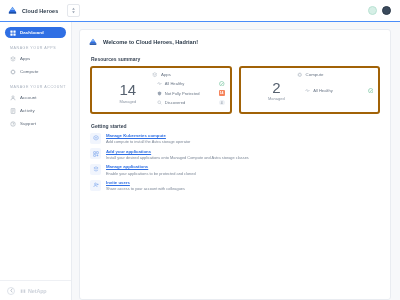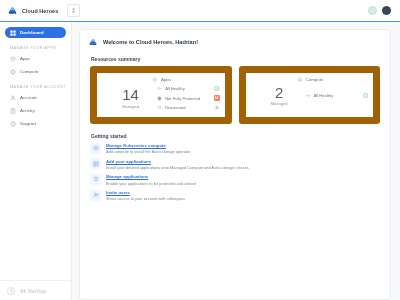--- a/index.html
+++ b/index.html
@@ -120,21 +120,21 @@
   .section-heading {
     font-size: 5px; font-weight: bold; color: #3a4656;
     margin: 9px 0 4px 3px;
   }
 
   
   .res-row { display: flex; gap: 7px; padding: 0 2px; }
   .res-card {
     flex: 1; min-width: 0;
     background: #fff;
-    border: 7px solid #a16207;
+    border: 2px solid #a16207;
     border-radius: 3px;
     padding: 4px 5px 5px 7px;
   }
   .res-card-title {
     display: flex; align-items: center; justify-content: center; gap: 3px;
     margin-bottom: 2px;
   }
   .res-card-title .t { font-size: 4.4px; color: #6a7686; }
   .res-ico { width: 5.5px; height: 5.5px; display: block; }
   .res-body { display: flex; align-items: center; }

